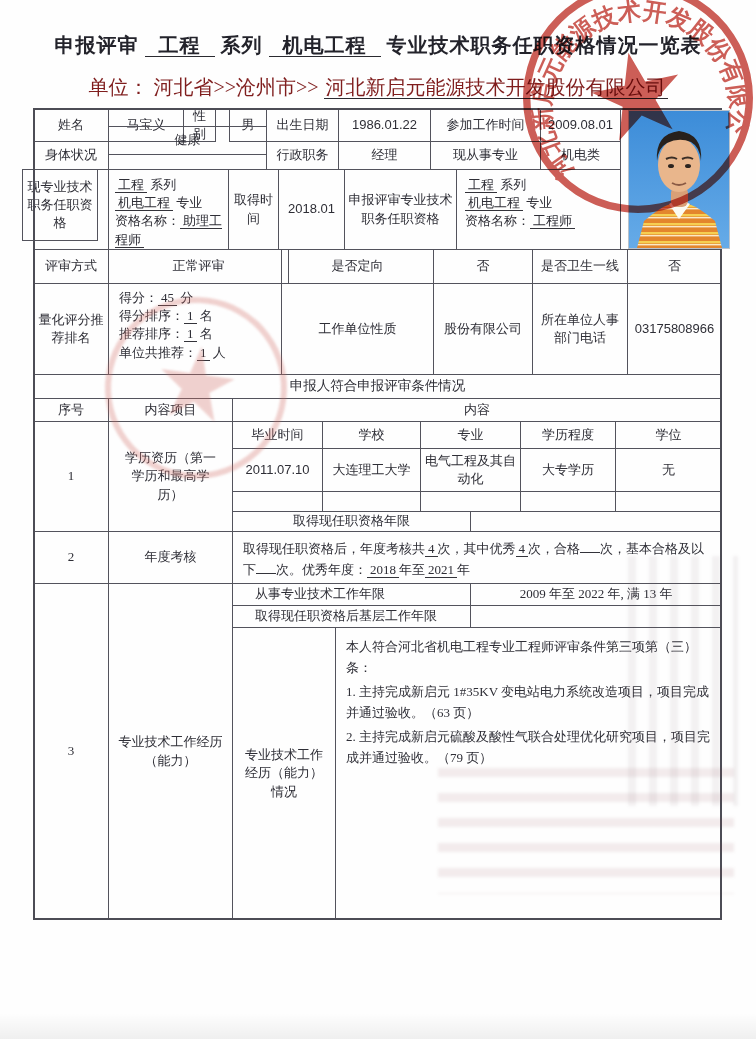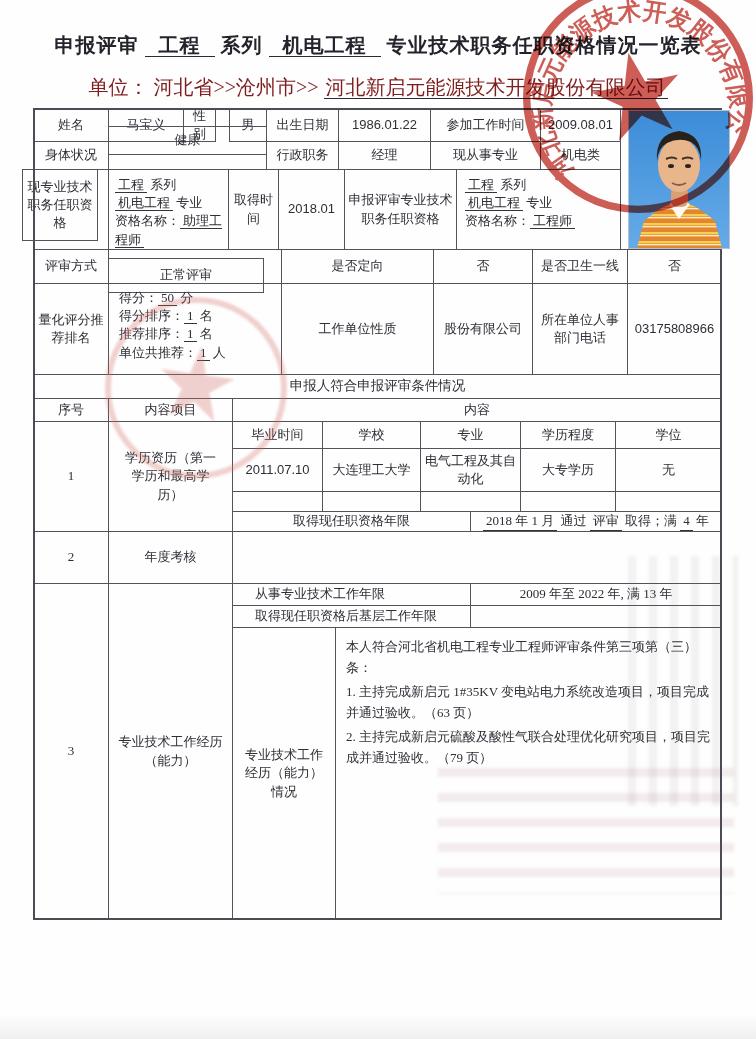--- a/index.html
+++ b/index.html
@@ -87,29 +87,29 @@
   <div class="cell" style="left:228px;top:169px;width:51px;height:81px">取得时间</div>
   <div class="cell val" style="left:278px;top:169px;width:67px;height:81px">2018.01</div>
   <div class="cell" style="left:344px;top:169px;width:113px;height:81px">申报评审专业技术职务任职资格</div>
   <div class="cell lines" style="left:456px;top:169px;width:165px;height:81px;padding:6px 8px">
     <div><span class="u">工程</span> <span>系列</span></div>
     <div><span class="u">机电工程</span> <span>专业</span></div>
     <div><span>资格名称：</span><span class="u">工程师</span></div>
   </div>
 
   <div class="cell" style="left:33px;top:249px;width:76px;height:35px">评审方式</div>
-  <div class="cell" style="left:108px;top:258px;width:156px;height:35px">正常评审</div>
+  <div class="cell" style="left:108px;top:249px;width:181px;height:35px">正常评审</div>
   <div class="cell" style="left:281px;top:249px;width:153px;height:35px">是否定向</div>
   <div class="cell" style="left:433px;top:249px;width:100px;height:35px">否</div>
   <div class="cell" style="left:532px;top:249px;width:96px;height:35px">是否卫生一线</div>
   <div class="cell" style="left:627px;top:249px;width:95px;height:35px">否</div>
 
   <div class="cell" style="left:33px;top:283px;width:76px;height:92px">量化评分推荐排名</div>
   <div class="cell lines" style="left:108px;top:283px;width:174px;height:92px;padding:5px 10px">
-    <div><span>得分：</span><span class="u">50</span> <span>分</span></div>
+    <div><span>得分：</span><span class="u">45</span> <span>分</span></div>
     <div><span>得分排序：</span><span class="u">1</span> <span>名</span></div>
     <div><span>推荐排序：</span><span class="u">1</span> <span>名</span></div>
     <div><span>单位共推荐：</span><span class="u">1</span> <span>人</span></div>
   </div>
   <div class="cell" style="left:281px;top:283px;width:153px;height:92px">工作单位性质</div>
   <div class="cell" style="left:433px;top:283px;width:100px;height:92px">股份有限公司</div>
   <div class="cell" style="left:532px;top:283px;width:96px;height:92px">所在单位人事部门电话</div>
   <div class="cell val wrap" style="left:627px;top:283px;width:95px;height:92px">03175808966</div>
 
   <div class="cell" style="left:33px;top:374px;width:689px;height:25px;font-size:13.5px">申报人符合申报评审条件情况</div>
@@ -128,26 +128,26 @@
   <div class="cell" style="left:322px;top:448px;width:99px;height:44px">大连理工大学</div>
   <div class="cell" style="left:420px;top:448px;width:101px;height:44px">电气工程及其自动化</div>
   <div class="cell" style="left:520px;top:448px;width:96px;height:44px">大专学历</div>
   <div class="cell" style="left:615px;top:448px;width:107px;height:44px">无</div>
   <div class="cell" style="left:232px;top:491px;width:91px;height:21px"></div>
   <div class="cell" style="left:322px;top:491px;width:99px;height:21px"></div>
   <div class="cell" style="left:420px;top:491px;width:101px;height:21px"></div>
   <div class="cell" style="left:520px;top:491px;width:96px;height:21px"></div>
   <div class="cell" style="left:615px;top:491px;width:107px;height:21px"></div>
   <div class="cell" style="left:232px;top:511px;width:239px;height:21px">取得现任职资格年限</div>
-  <div class="cell" style="left:470px;top:511px;width:252px;height:21px">
-    <span class="u">2018 年 1 月</span>&nbsp;<span>通过</span>&nbsp;<span class="u">评审</span>&nbsp;<span>取得；满</span>&nbsp;<span class="u">4</span>&nbsp;<span>年</span>
-  </div>
 
   <div class="cell" style="left:33px;top:531px;width:76px;height:53px">2</div>
   <div class="cell" style="left:108px;top:531px;width:125px;height:53px">年度考核</div>
+  <div class="cell left" style="left:232px;top:531px;width:490px;height:53px;display:block;padding:7px 10px;line-height:1.6">
+    <span>取得现任职资格后，年度考核共</span><span class="u">4</span><span>次，其中优秀</span><span class="u">4</span><span>次，合格</span><span class="ub"></span><span>次，基本合格及以下</span><span class="ub"></span><span>次。优秀年度：</span><span class="u">2018</span><span>年至</span><span class="u">2021</span><span>年</span>
+  </div>
 
   <div class="cell" style="left:33px;top:583px;width:76px;height:337px">3</div>
   <div class="cell" style="left:108px;top:583px;width:125px;height:337px;padding:4px 8px">专业技术工作经历（能力）</div>
   <div class="cell left" style="left:232px;top:583px;width:239px;height:23px">从事专业技术工作年限</div>
   <div class="cell" style="left:470px;top:583px;width:252px;height:23px">2009 年至 2022 年, 满 13 年</div>
   <div class="cell left" style="left:232px;top:605px;width:239px;height:23px">取得现任职资格后基层工作年限</div>
   <div class="cell" style="left:470px;top:605px;width:252px;height:23px"></div>
   <div class="cell" style="left:232px;top:627px;width:104px;height:293px;padding:12px 8px">专业技术工作经历（能力）情况</div>
   <div class="cell exp-content" style="left:335px;top:627px;width:387px;height:293px">
     <div>本人符合河北省机电工程专业工程师评审条件第三项第（三）条：</div>

